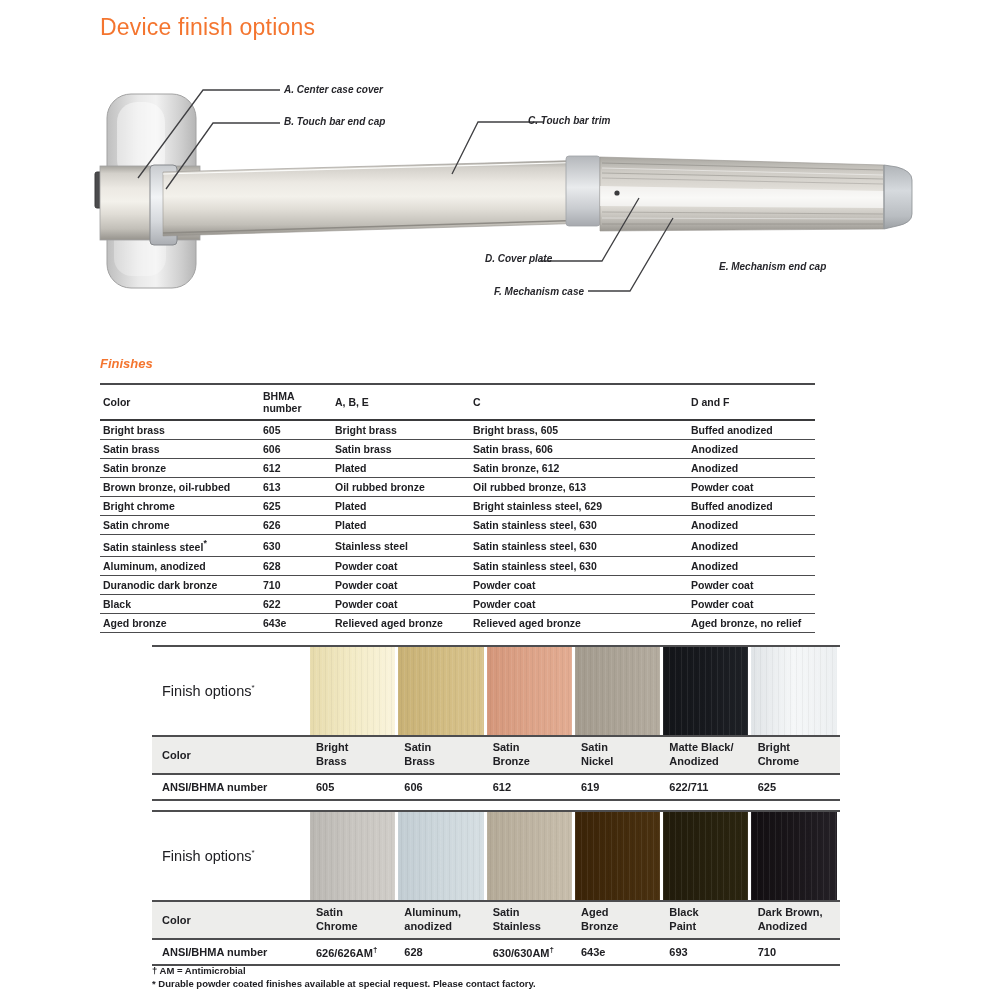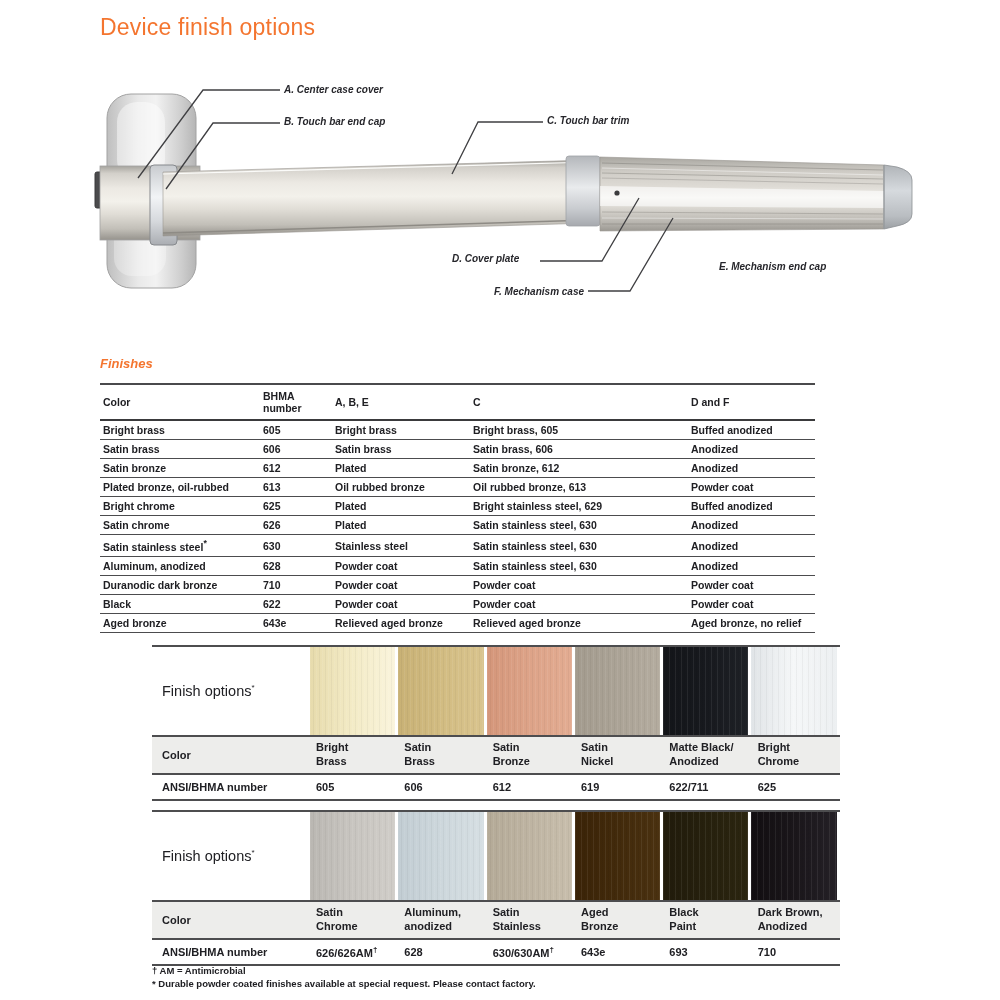--- a/index.html
+++ b/index.html
@@ -140,22 +140,22 @@
       <path d="M280,30 L203,30 L138,118"></path>
       <path d="M280,63 L213,63 L166,129"></path>
       <path d="M543,62 L478,62 L452,114"></path>
       <path d="M540,201 L602,201 L639,138"></path>
       <path d="M588,231 L630,231 L673,158"></path>
     </g>
   </svg>
 
   <div class="fig-label" style="left:284px; top:84px;">A. Center case cover</div>
   <div class="fig-label" style="left:284px; top:116px;">B. Touch bar end cap</div>
-  <div class="fig-label" style="left:547px; top:115px;">C. Touch bar trim</div>
-  <div class="fig-label" style="left:452px; top:253px;">D. Cover plate</div>
+  <div class="fig-label" style="left:528px; top:115px;">C. Touch bar trim</div>
+  <div class="fig-label" style="left:485px; top:253px;">D. Cover plate</div>
   <div class="fig-label" style="left:719px; top:261px;">E. Mechanism end cap</div>
   <div class="fig-label" style="left:494px; top:286px;text-align:center;">F. Mechanism case</div>
 
   <div class="finishes-heading">Finishes</div>
   <table class="finishes-table">
     <thead>
         <tr>
           <th class="col-c0">Color</th>
           <th class="col-c1">BHMA number</th>
           <th class="col-c2">A, B, E</th>
@@ -179,21 +179,21 @@
           <td class="col-c4">Anodized</td>
         </tr>
         <tr>
           <td class="col-c0">Satin bronze</td>
           <td class="col-c1">612</td>
           <td class="col-c2">Plated</td>
           <td class="col-c3">Satin bronze, 612</td>
           <td class="col-c4">Anodized</td>
         </tr>
         <tr>
-          <td class="col-c0">Plated bronze, oil-rubbed</td>
+          <td class="col-c0">Brown bronze, oil-rubbed</td>
           <td class="col-c1">613</td>
           <td class="col-c2">Oil rubbed bronze</td>
           <td class="col-c3">Oil rubbed bronze, 613</td>
           <td class="col-c4">Powder coat</td>
         </tr>
         <tr>
           <td class="col-c0">Bright chrome</td>
           <td class="col-c1">625</td>
           <td class="col-c2">Plated</td>
           <td class="col-c3">Bright stainless steel, 629</td>

